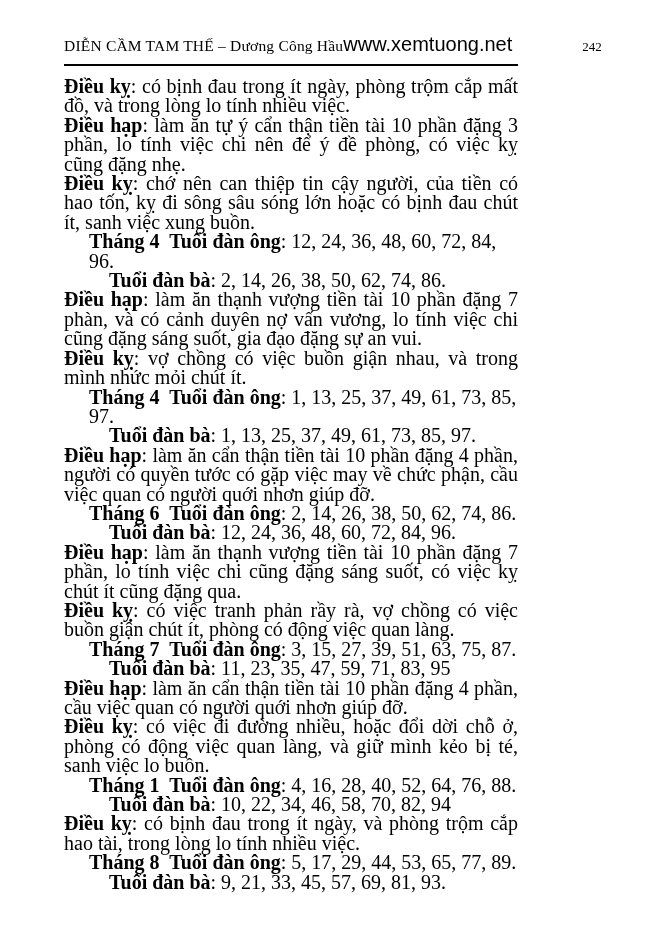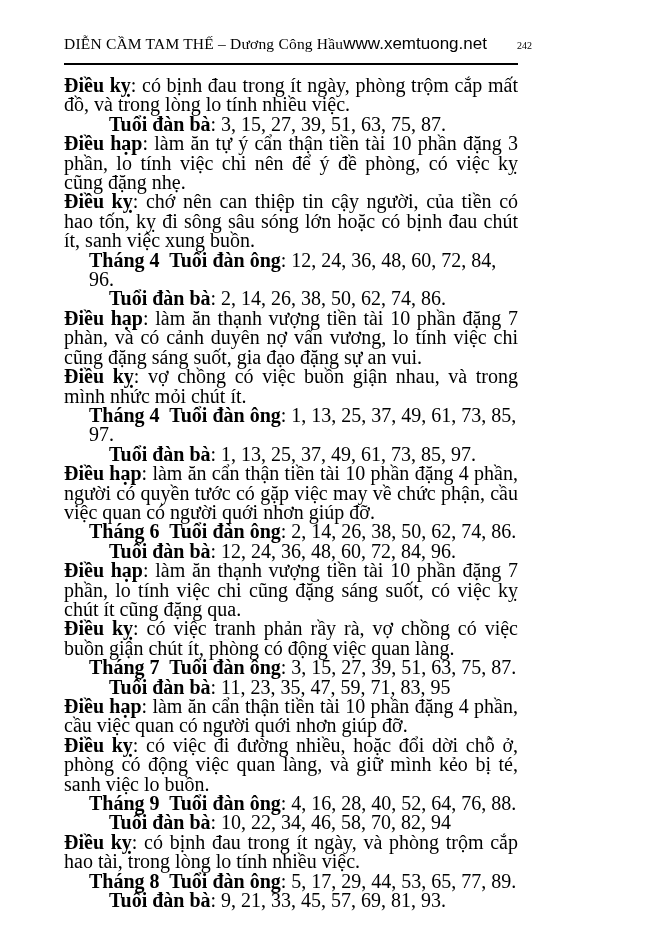--- a/index.html
+++ b/index.html
@@ -34,25 +34,26 @@
     letter-spacing: 0.2px;
     white-space: pre;
   }
   .header .right {
     display: flex;
     align-items: baseline;
     gap: 30px;
   }
   .header .site {
     font-family: "Liberation Sans", sans-serif;
-    font-size: 17px;
+    font-size: 20px;
   }
   .header .pagenum {
     font-family: "Liberation Serif", serif;
-    font-size: 10px;
+    font-size: 13px;
+    margin-left: 40px;
   }
   .rule {
     border: none;
     border-top: 2px solid #000000;
     margin: 7px 0 0 0;
   }
   .content {
     margin-top: 11px;
     font-size: 20px;
     line-height: 19.4px;
@@ -82,37 +83,36 @@
   <div class="header">
     <span class="title">DIỄN CẦM TAM THẾ – Dương Công Hầu</span>
     <span class="right">
       <span class="site">www.xemtuong.net</span>
       <span class="pagenum">242</span>
     </span>
   </div>
   <hr class="rule">
   <div class="content">
       <p class="para"><strong>Điều kỵ</strong><span>: có bịnh đau trong ít ngày, phòng trộm cắp mất đồ, và trong lòng lo tính nhiều việc.</span></p>
-      <p class="female"><strong>Tuổi đàn bà</strong><span>: 3, 15, 27, 39, 51, 63, 75, 87.</span></p>
       <p class="para"><strong>Điều hạp</strong><span>: làm ăn tự ý cẩn thận tiền tài 10 phần đặng 3 phần, lo tính việc chi nên để ý đề phòng, có việc kỵ cũng đặng nhẹ.</span></p>
       <p class="para"><strong>Điều kỵ</strong><span>: chớ nên can thiệp tin cậy người, của tiền có hao tốn, kỵ đi sông sâu sóng lớn hoặc có bịnh đau chút ít, sanh việc xung buồn.</span></p>
       <p class="month"><strong>Tháng 4  Tuổi đàn ông</strong><span>: 12, 24, 36, 48, 60, 72, 84, 96.</span></p>
       <p class="female"><strong>Tuổi đàn bà</strong><span>: 2, 14, 26, 38, 50, 62, 74, 86.</span></p>
       <p class="para"><strong>Điều hạp</strong><span>: làm ăn thạnh vượng tiền tài 10 phần đặng 7 phàn, và có cảnh duyên nợ vấn vương, lo tính việc chi cũng đặng sáng suốt, gia đạo đặng sự an vui.</span></p>
       <p class="para"><strong>Điều kỵ</strong><span>: vợ chồng có việc buồn giận nhau, và trong mình nhức mỏi chút ít.</span></p>
       <p class="month"><strong>Tháng 4  Tuổi đàn ông</strong><span>: 1, 13, 25, 37, 49, 61, 73, 85, 97.</span></p>
       <p class="female"><strong>Tuổi đàn bà</strong><span>: 1, 13, 25, 37, 49, 61, 73, 85, 97.</span></p>
       <p class="para"><strong>Điều hạp</strong><span>: làm ăn cẩn thận tiền tài 10 phần đặng 4 phần,  người có quyền tước có gặp việc may về chức phận, cầu việc quan có người quới nhơn giúp đỡ.</span></p>
       <p class="month"><strong>Tháng 6  Tuổi đàn ông</strong><span>: 2, 14, 26, 38, 50, 62, 74, 86.</span></p>
       <p class="female"><strong>Tuổi đàn bà</strong><span>: 12, 24, 36, 48, 60, 72, 84, 96.</span></p>
       <p class="para"><strong>Điều hạp</strong><span>: làm ăn thạnh vượng tiền tài 10 phần đặng 7 phần, lo tính việc chi cũng đặng sáng suốt, có việc kỵ chút ít cũng đặng qua.</span></p>
       <p class="para"><strong>Điều kỵ</strong><span>: có việc tranh phản rầy rà, vợ chồng có việc buồn giận chút ít, phòng có động việc quan làng.</span></p>
       <p class="month"><strong>Tháng 7  Tuổi đàn ông</strong><span>: 3, 15, 27, 39, 51, 63, 75, 87.</span></p>
       <p class="female"><strong>Tuổi đàn bà</strong><span>: 11, 23, 35, 47, 59, 71, 83, 95</span></p>
       <p class="para"><strong>Điều hạp</strong><span>: làm ăn cẩn thận tiền tài 10 phần đặng 4 phần,  cầu việc quan có người quới nhơn giúp đỡ.</span></p>
       <p class="para"><strong>Điều kỵ</strong><span>: có việc đi đường nhiều, hoặc đổi dời chỗ ở, phòng có động việc quan làng, và giữ mình kẻo bị té, sanh việc lo buồn.</span></p>
-      <p class="month"><strong>Tháng 9  Tuổi đàn ông</strong><span>: 4, 16, 28, 40, 52, 64, 76, 88.</span></p>
+      <p class="month"><strong>Tháng 1  Tuổi đàn ông</strong><span>: 4, 16, 28, 40, 52, 64, 76, 88.</span></p>
       <p class="female"><strong>Tuổi đàn bà</strong><span>: 10, 22, 34, 46, 58, 70, 82, 94</span></p>
       <p class="para"><strong>Điều kỵ</strong><span>: có bịnh đau trong ít ngày, và phòng trộm cắp hao tài, trong lòng lo tính nhiều việc.</span></p>
       <p class="month"><strong>Tháng 8  Tuổi đàn ông</strong><span>: 5, 17, 29, 44, 53, 65, 77, 89.</span></p>
       <p class="female"><strong>Tuổi đàn bà</strong><span>: 9, 21, 33, 45, 57, 69, 81, 93.</span></p>
     </div>
 </div>
 
 </body></html>

